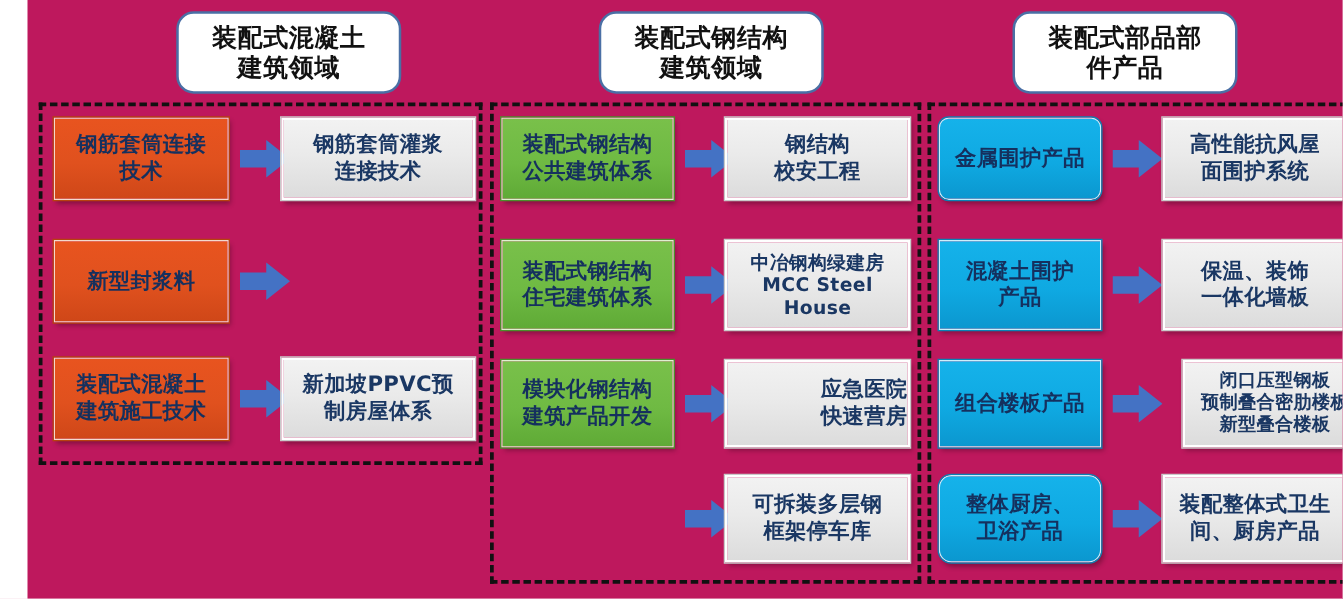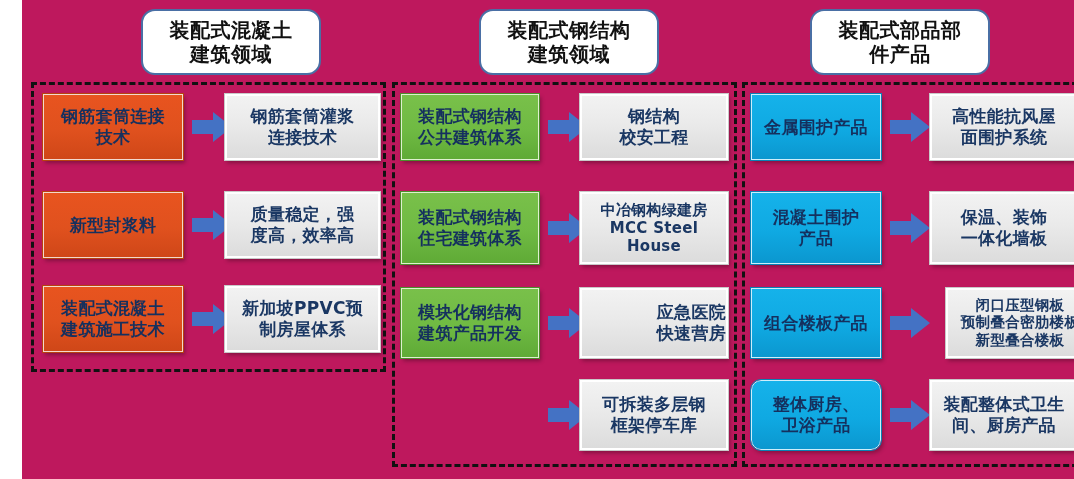--- a/index.html
+++ b/index.html
@@ -164,26 +164,20 @@
   <div class="node src-orange" style="left:21px; top:192px; width:140px; height:66px;">
     <div>
       <div>新型封浆料</div>
     </div>
   </div>
   <div class="arrow" style="left:170px; top:208px;">
     <svg viewBox="0 0 40 34" xmlns="http://www.w3.org/2000/svg">
       <polygon points="0,10 21,10 21,2 40,17 21,32 21,24 0,24" fill="#4472C4"></polygon>
     </svg>
   </div>
-  <div class="node target-gray" style="left:203px; top:192px; width:155px; height:66px;">
-    <div>
-      <div>质量稳定，强</div>
-      <div>度高，效率高</div>
-    </div>
-  </div>
 
   <div class="node src-orange" style="left:21px; top:286px; width:140px; height:66px;">
     <div>
       <div>装配式混凝土</div>
       <div>建筑施工技术</div>
     </div>
   </div>
   <div class="arrow" style="left:170px; top:302px;">
     <svg viewBox="0 0 40 34" xmlns="http://www.w3.org/2000/svg">
       <polygon points="0,10 21,10 21,2 40,17 21,32 21,24 0,24" fill="#4472C4"></polygon>
@@ -255,21 +249,21 @@
       <polygon points="0,10 21,10 21,2 40,17 21,32 21,24 0,24" fill="#4472C4"></polygon>
     </svg>
   </div>
   <div class="node target-gray" style="left:558px; top:380px; width:148px; height:70px;">
     <div>
       <div>可拆装多层钢</div>
       <div>框架停车库</div>
     </div>
   </div>
 
-  <div class="node src-cyan" style="left:729px; top:94px; width:130px; height:66px;">
+  <div class="node src-cyan" style="left:729px; top:94px; width:130px; height:66px;border-radius:8px;">
     <div>
       <div>金属围护产品</div>
     </div>
   </div>
   <div class="arrow" style="left:868px; top:110px;">
     <svg viewBox="0 0 40 34" xmlns="http://www.w3.org/2000/svg">
       <polygon points="0,10 21,10 21,2 40,17 21,32 21,24 0,24" fill="#4472C4"></polygon>
     </svg>
   </div>
   <div class="node target-gray" style="left:908px; top:94px; width:148px; height:66px;">

